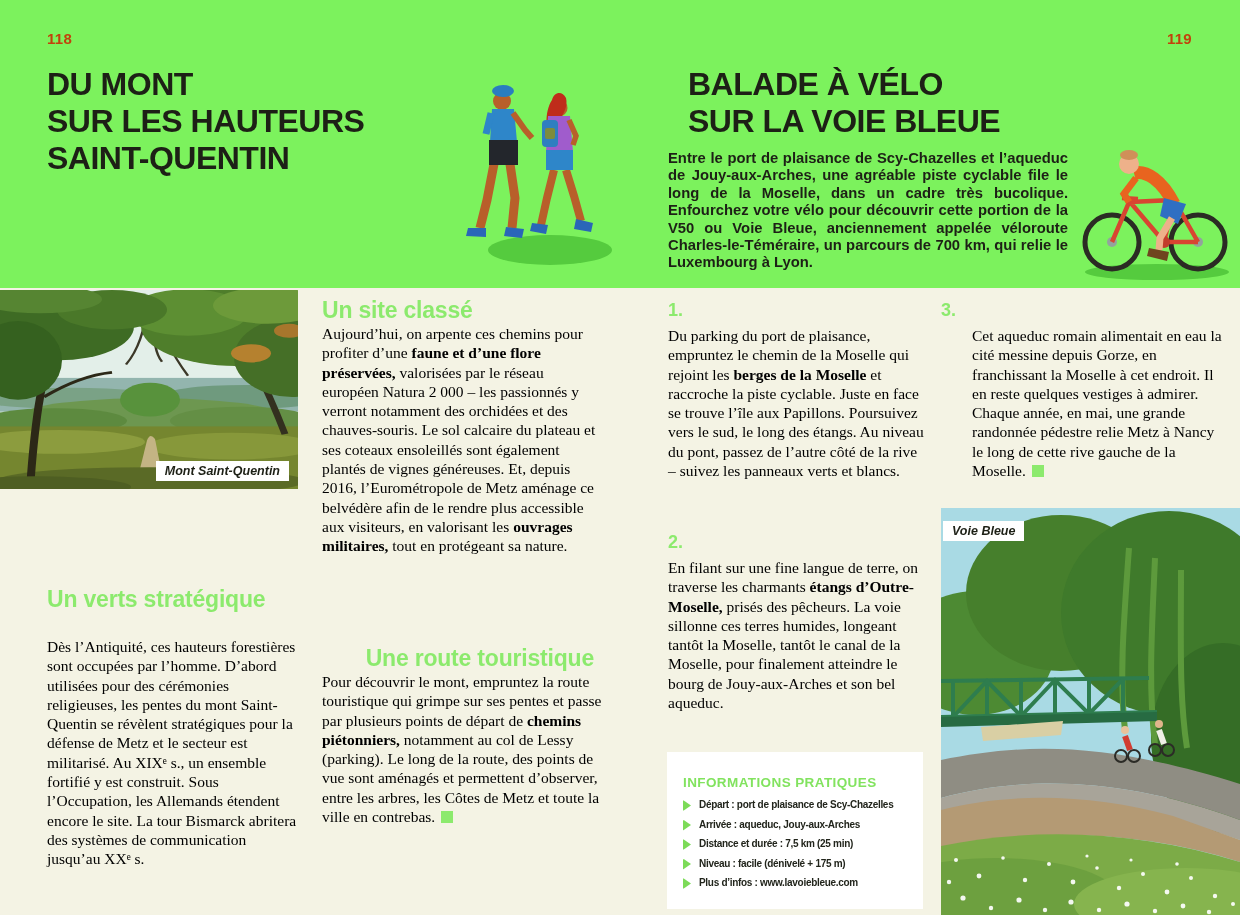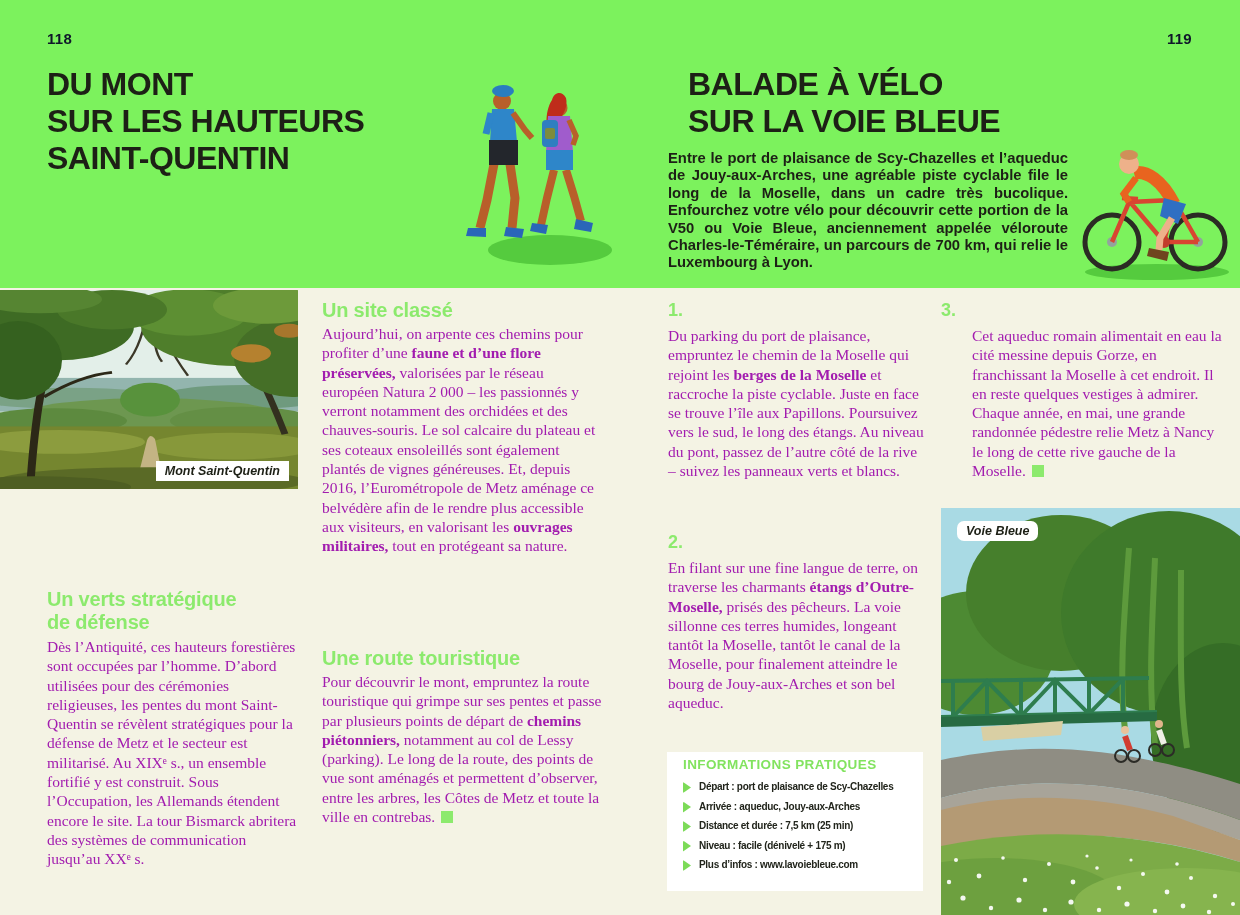--- a/index.html
+++ b/index.html
@@ -2,51 +2,51 @@
 <html lang="fr"><head>
 <meta charset="utf-8">
 <style>
   * { margin:0; padding:0; box-sizing:border-box; }
   html,body { width:1240px; height:915px; }
   body { font-family:"Liberation Sans", sans-serif; }
   .spread { position:relative; width:1240px; height:915px; background:#f4f3e4; overflow:hidden; }
 
   
   .header { position:absolute; top:0; left:0; width:1240px; height:288px; background:#7cf25d; }
-  .pagenum { position:absolute; top:30px; font-weight:800; font-size:15px; color:#0f172a; letter-spacing:.3px; }
+  .pagenum { position:absolute; top:30px; font-weight:800; font-size:15px; color:#c2410c; letter-spacing:.3px; }
   .pagenum.left { left:47px; }
   .pagenum.right { right:48px; text-align:right; }
   .title { position:absolute; font-weight:800; color:#1d2016; font-size:32px; line-height:37px; letter-spacing:-0.5px; }
   .title-left { left:47px; top:66px; }
   .title-right { left:688px; top:66px; }
   .intro { position:absolute; font-weight:700; color:#1d2016; font-size:14.8px; line-height:17.4px; text-align:justify; }
   .intro-left { left:47px; top:184px; width:414px; }
   .intro-right { left:668px; top:150px; width:400px; }
   .illus { position:absolute; }
   .illus-hikers { left:462px; top:78px; width:150px; height:200px; }
   .illus-cyclist { left:1072px; top:142px; width:162px; height:140px; }
 
   
-  .greenhead { color:#8cea6d; font-weight:800; font-size:20px; line-height:23px; letter-spacing:-0.2px; }
-  .serif { font-family:"Liberation Serif","DejaVu Serif",serif; font-size:15.5px; line-height:19.3px; color:#a21caf; text-align:left; }
+  .greenhead { color:#8cea6d; font-weight:800; font-size:23px; line-height:23px; letter-spacing:-0.2px; }
+  .serif { font-family:"Liberation Serif","DejaVu Serif",serif; font-size:15.5px; line-height:19.3px; color:#000000; text-align:left; }
   .serif b { font-weight:700; }
   .stepnum { color:#8cea6d; font-weight:800; font-size:18px; line-height:20px; }
   .endsq { display:inline-block; width:12px; height:12px; background:#8cea6d; margin-left:6px; vertical-align:-1px; }
 
   .abs { position:absolute; }
 
   
   .photo { position:absolute; overflow:hidden; }
   .photo svg { display:block; width:100%; height:100%; }
   .photo-caption { position:absolute; background:#ffffff; color:#1d2016; font-weight:700; font-style:italic; font-size:12.5px; padding:3px 9px; white-space:nowrap; }
   .cap-msq { right:9px; bottom:8px; }
-  .cap-vb { left:16px; top:13px;border-radius:7px; }
-
-  
-  .infobox { position:absolute; left:667px; top:752px; width:256px; background:#ffffff; padding:5px 14px 14px 16px; }
+  .cap-vb { left:2px; top:13px; }
+
+  
+  .infobox { position:absolute; left:667px; top:752px; width:256px; background:#ffffff; padding:23px 14px 14px 16px; }
   .infobox h4 { color:#82e35f; font-weight:800; font-size:13.5px; letter-spacing:.4px; margin-bottom:7px; }
   .ib-item { display:flex; align-items:flex-start; margin-bottom:3px; }
   .ib-bullet { flex:none; width:8px; height:11px; background:#7cdb58; clip-path:polygon(0 0,100% 50%,0 100%); margin:3px 8px 0 0; border-radius:1px; }
   .ib-text { font-weight:700; font-size:10px; line-height:16.5px; letter-spacing:-0.3px; color:#22251c; }
 </style>
 </head>
 <body>
 
 <div class="spread">
 
@@ -145,28 +145,27 @@
       <ellipse cx="18" cy="100" rx="44" ry="56" fill="#35611f"></ellipse>
       <ellipse cx="112" cy="28" rx="55" ry="28" fill="#4a7829"></ellipse>
       <ellipse cx="40" cy="13" rx="62" ry="20" fill="#568532"></ellipse>
       <ellipse cx="36" cy="280" rx="95" ry="15" fill="#4e5e22"></ellipse>
     </svg>
     <span class="photo-caption cap-msq">Mont Saint-Quentin</span>
   </div>
 
   <div class="abs greenhead" style="left:47px; top:588px; width:250px;">
     <div>Un verts stratégique</div>
-    <div>de défense</div>
   </div>
   <p class="abs serif" style="left:47px; top:637px; width:256px;">Dès l’Antiquité, ces hauteurs forestières sont occupées par l’homme. D’abord utilisées pour des cérémonies religieuses, les pentes du mont Saint-Quentin se révèlent stratégiques pour la défense de Metz et le secteur est militarisé. Au XIXᵉ s., un ensemble fortifié y est construit. Sous l’Occupation, les Allemands étendent encore le site. La tour Bismarck abritera des systèmes de communication jusqu’au XXᵉ s.</p>
 
   <div class="abs greenhead" style="left:322px; top:299px; width:282px;">Un site classé</div>
   <p class="abs serif" style="left:322px; top:324px; width:282px;"><span>Aujourd’hui, on arpente ces chemins pour profiter d’une </span><b>faune et d’une flore préservées,</b><span> valorisées par le réseau européen Natura 2 000 – les passionnés y verront notamment des orchidées et des chauves-souris. Le sol calcaire du plateau et ses coteaux ensoleillés sont également plantés de vignes généreuses. Et, depuis 2016, l’Eurométropole de Metz aménage ce belvédère afin de le rendre plus accessible aux visiteurs, en valorisant les </span><b>ouvrages militaires,</b><span> tout en protégeant sa nature.</span></p>
 
-  <div class="abs greenhead" style="left:322px; top:647px; width:282px;">Une route touristique</div>
+  <div class="abs greenhead" style="left:312px; top:647px; width:282px;text-align:right;">Une route touristique</div>
   <p class="abs serif" style="left:322px; top:672px; width:282px;"><span>Pour découvrir le mont, empruntez la route touristique qui grimpe sur ses pentes et passe par plusieurs points de départ de </span><b>chemins piétonniers,</b><span> notamment au col de Lessy (parking). Le long de la route, des points de vue sont aménagés et permettent d’observer, entre les arbres, les Côtes de Metz et toute la ville en contrebas.</span><span class="endsq"></span></p>
 
   <div class="abs stepnum" style="left:668px; top:300px;">1.</div>
   <p class="abs serif" style="left:668px; top:326px; width:260px;"><span>Du parking du port de plaisance, empruntez le chemin de la Moselle qui rejoint les </span><b>berges de la Moselle</b><span> et raccroche la piste cyclable. Juste en face se trouve l’île aux Papillons. Poursuivez vers le sud, le long des étangs. Au niveau du pont, passez de l’autre côté de la rive – suivez les panneaux verts et blancs.</span></p>
 
   <div class="abs stepnum" style="left:668px; top:532px;">2.</div>
   <p class="abs serif" style="left:668px; top:558px; width:260px;"><span>En filant sur une fine langue de terre, on traverse les charmants </span><b>étangs d’Outre-Moselle,</b><span> prisés des pêcheurs. La voie sillonne ces terres humides, longeant tantôt la Moselle, tantôt le canal de la Moselle, pour finalement atteindre le bourg de Jouy-aux-Arches et son bel aqueduc.</span></p>
 
   <div class="infobox">
     <h4>INFORMATIONS PRATIQUES</h4>

